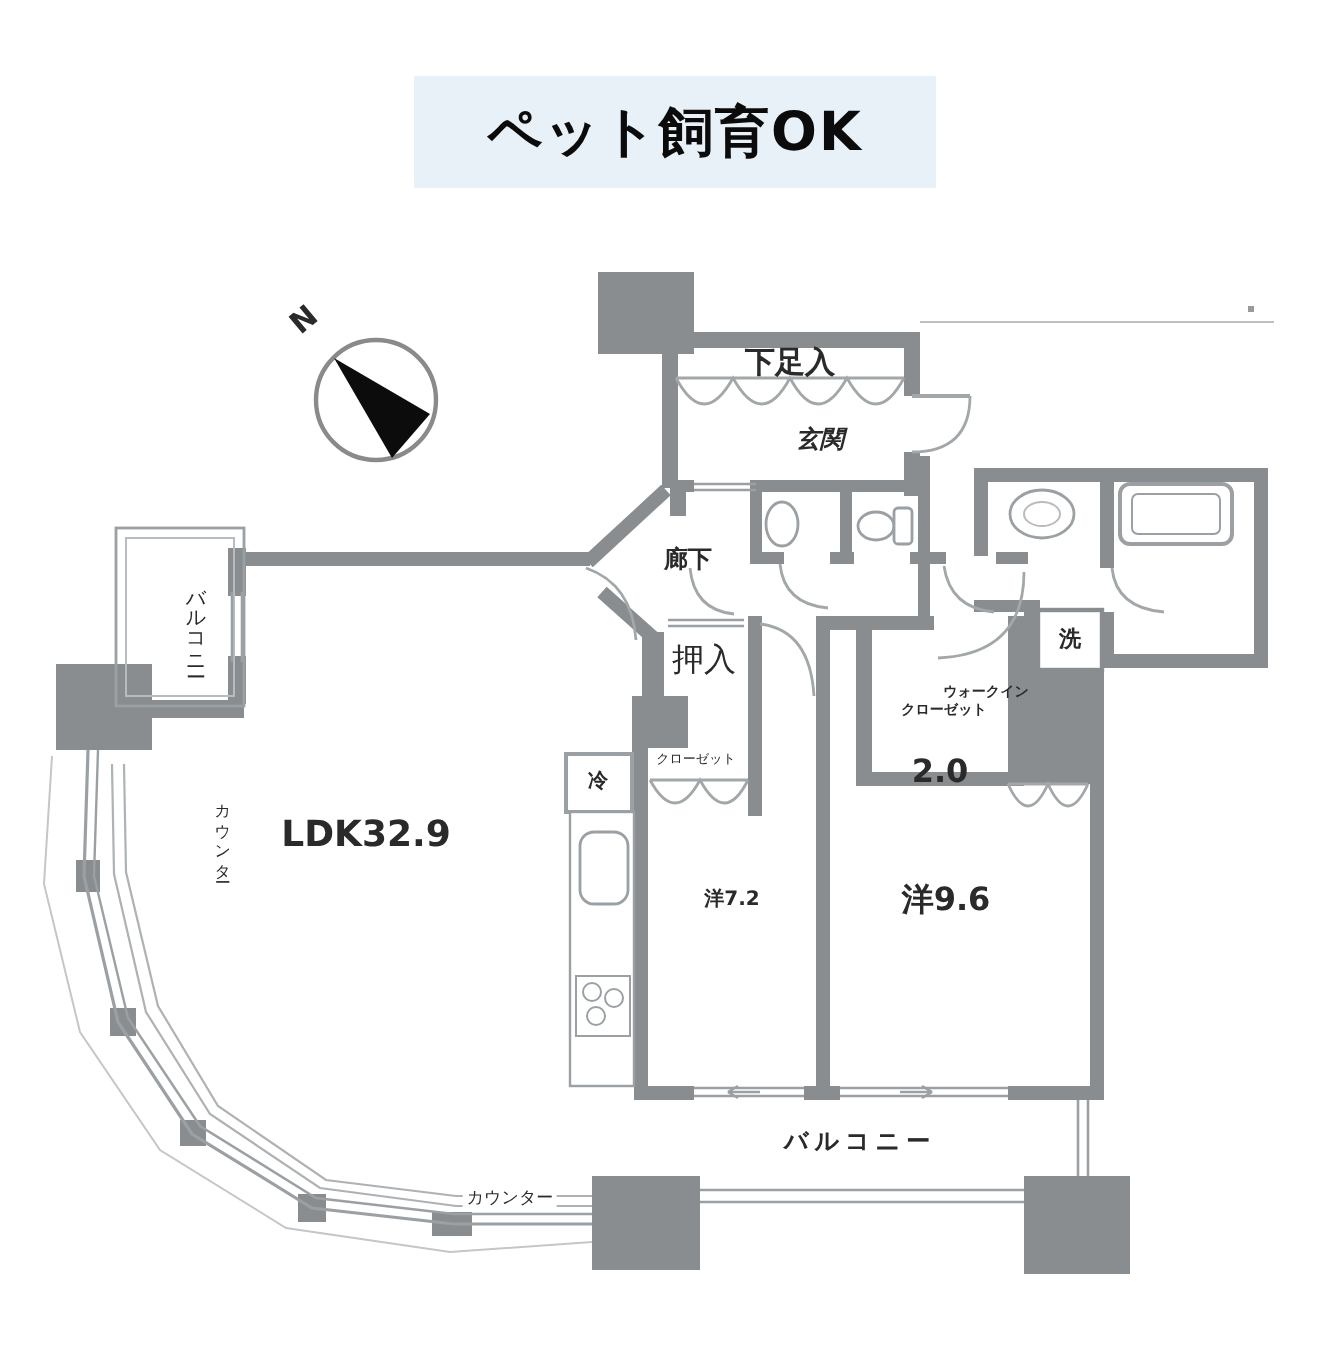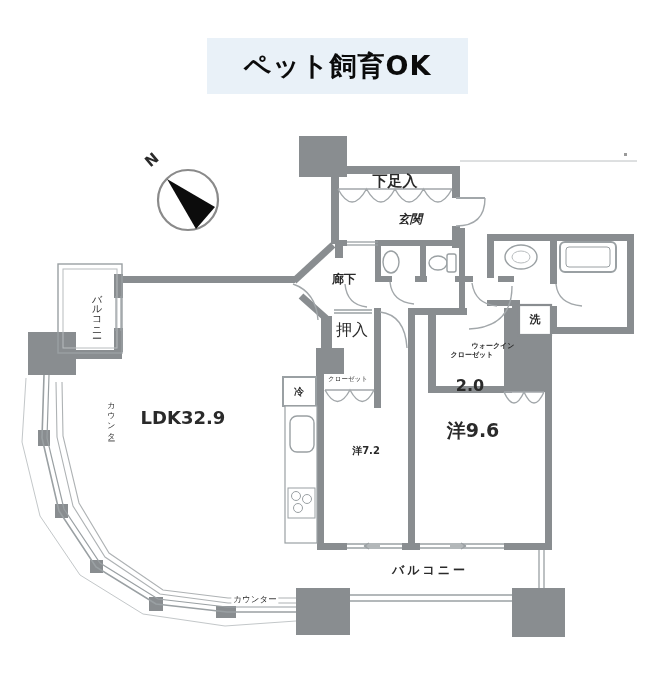--- a/index.html
+++ b/index.html
@@ -197,20 +197,20 @@
 <div class="lbl" style="left:348px;top:380px;font-size:6.5px;">クローゼット</div>
 <div class="lbl" style="left:299px;top:391px;font-size:10px;font-weight:600;">冷</div>
 <div class="lbl" style="left:535px;top:320px;font-size:11px;font-weight:600;">洗</div>
 
 <div class="lbl" style="left:472px;top:347px;font-size:7px;font-weight:600;margin-left:21px;">ウォークイン</div>
 <div class="lbl" style="left:472px;top:356px;font-size:7px;font-weight:600;">クローゼット</div>
 <div class="lbl" style="left:470px;top:374px;font-size:16px;font-weight:600;margin-top:12px;">2.0</div>
 
 <div class="lbl" style="left:183px;top:418px;font-size:18px;font-weight:700;">LDK32.9</div>
 <div class="lbl" style="left:366px;top:450px;font-size:10px;font-weight:700;">洋7.2</div>
-<div class="lbl" style="left:473px;top:430px;font-size:19px;font-weight:700;">洋9.6</div>
+<div class="lbl" style="left:473px;top:450px;font-size:16px;font-weight:700;">洋9.6</div>
 
 <div class="lbl vert" style="left:97px;top:310px;font-size:10px;">バルコニー</div>
 <div class="lbl" style="left:430px;top:571px;font-size:12px;font-weight:600;letter-spacing:3px;">バルコニー</div>
 <div class="lbl vert" style="left:110px;top:417px;font-size:8px;letter-spacing:1px;">カウンター</div>
 <div class="lbl" style="left:255px;top:600px;font-size:8.5px;background:#ffffff;padding:0 2px;">カウンター</div>
 
 </div>
 
 </body></html>

